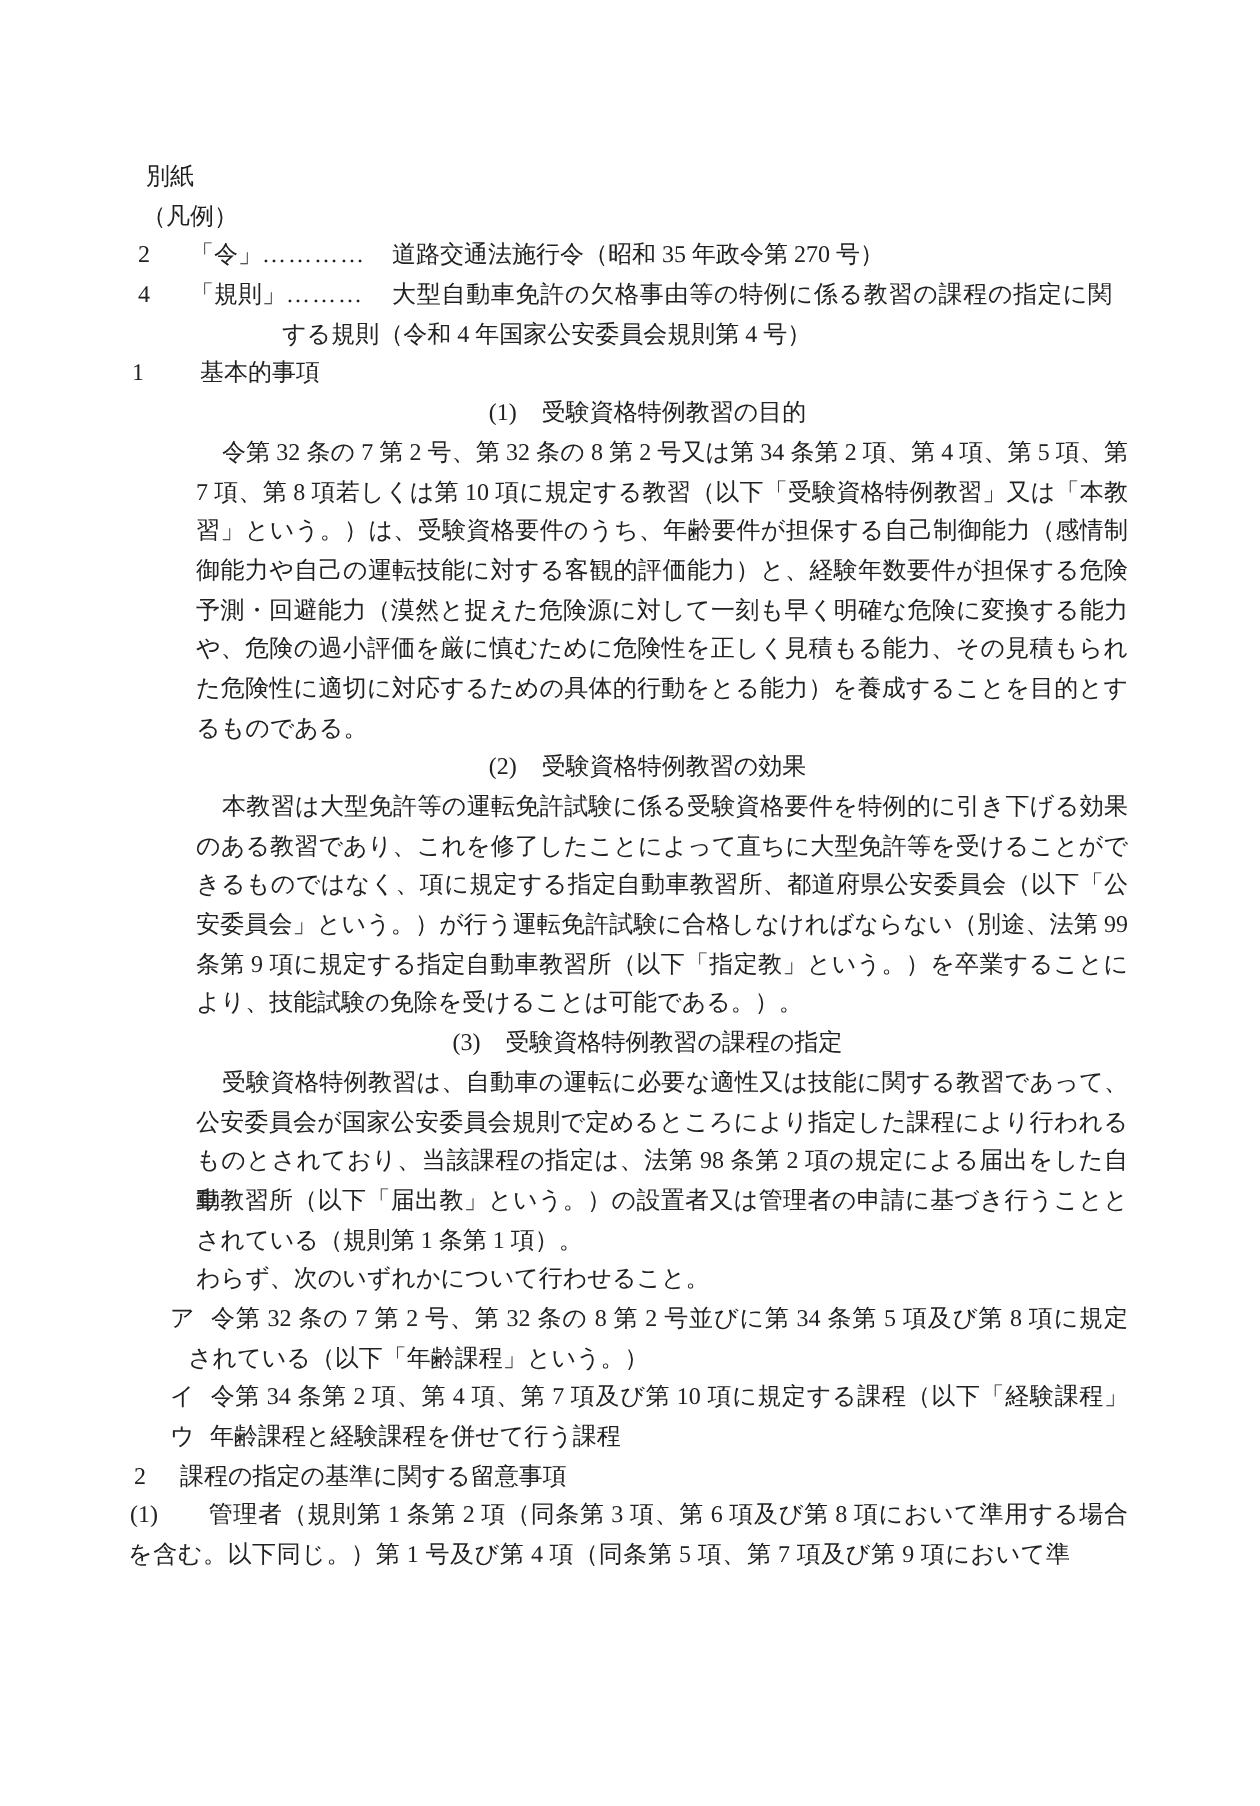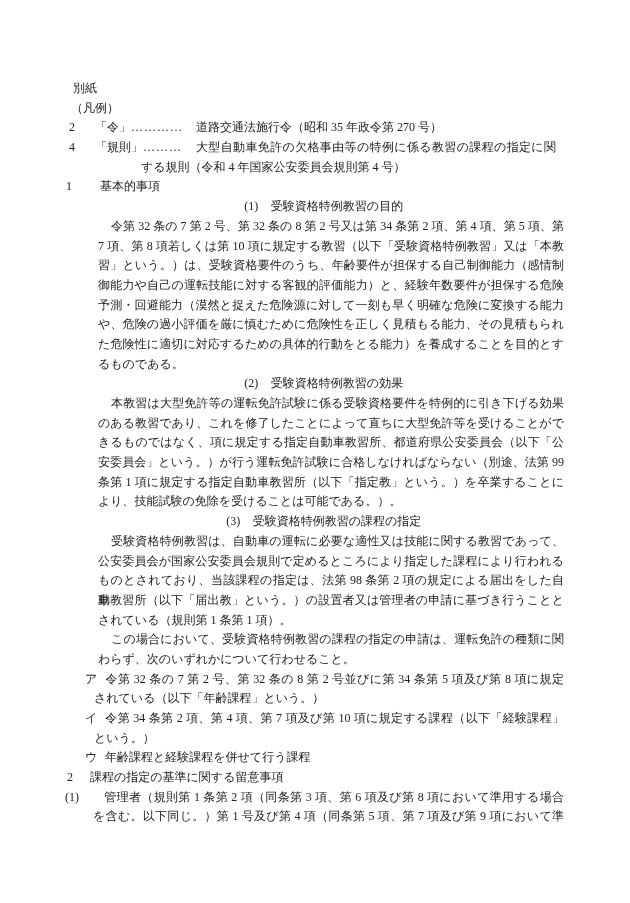--- a/index.html
+++ b/index.html
@@ -28,21 +28,21 @@
   .sech2    { margin-left:3px; }
   .secnum2  { display:inline-block; width:23px; }
   .subh     { margin-left:1px;text-align:center; }
   .sublab   { display:inline-block; width:39px; }
   .pfirst   { margin-left:47px; width:453px; }
   .pcont    { margin-left:34px; width:466px; }
   .kfirst   { margin-left:21px; width:479px; }
   .kmark    { display:inline-block; width:20px; }
   .kcont    { margin-left:30px; }
   .s2l1     { margin-left:1px; width:499px; }
-  .s2l2     { margin-left:29px; width:471px; }
+  .s2l2     { width:471px; }
 </style>
 </head>
 <body>
 
 <div class="page">
 
   <div class="l attach">別紙</div>
 
   <div class="l legendh">（凡例）</div>
 
@@ -70,42 +70,40 @@
   <div class="l pcont just">た危険性に適切に対応するための具体的行動をとる能力）を養成することを目的とす</div>
   <div class="l pcont">るものである。</div>
 
   <div class="l subh">
     <span class="sublab">(2)</span><span>受験資格特例教習の効果</span>
   </div>
   <div class="l pfirst just">本教習は大型免許等の運転免許試験に係る受験資格要件を特例的に引き下げる効果</div>
   <div class="l pcont just">のある教習であり、これを修了したことによって直ちに大型免許等を受けることがで</div>
   <div class="l pcont just">きるものではなく、項に規定する指定自動車教習所、都道府県公安委員会（以下「公</div>
   <div class="l pcont just">安委員会」という。）が行う運転免許試験に合格しなければならない（別途、法第 99</div>
-  <div class="l pcont just">条第 1 項に規定する指定自動車教習所（以下「指定教」という。）を卒業することに</div>
+  <div class="l pcont just">条第 9 項に規定する指定自動車教習所（以下「指定教」という。）を卒業することに</div>
   <div class="l pcont">より、技能試験の免除を受けることは可能である。）。</div>
 
   <div class="l subh">
     <span class="sublab">(3)</span><span>受験資格特例教習の課程の指定</span>
   </div>
   <div class="l pfirst just">受験資格特例教習は、自動車の運転に必要な適性又は技能に関する教習であって、</div>
   <div class="l pcont just">公安委員会が国家公安委員会規則で定めるところにより指定した課程により行われる</div>
   <div class="l pcont just">ものとされており、当該課程の指定は、法第 98 条第 2 項の規定による届出をした自動</div>
   <div class="l pcont just">車教習所（以下「届出教」という。）の設置者又は管理者の申請に基づき行うことと</div>
   <div class="l pcont">されている（規則第 1 条第 1 項）。</div>
-  <div class="l pfirst just">この場合において、受験資格特例教習の課程の指定の申請は、運転免許の種類に関</div>
   <div class="l pcont">わらず、次のいずれかについて行わせること。</div>
 
   <div class="l kfirst just">
     <span class="kmark">ア</span><span>令第 32 条の 7 第 2 号、第 32 条の 8 第 2 号並びに第 34 条第 5 項及び第 8 項に規定</span>
   </div>
   <div class="l kcont">されている（以下「年齢課程」という。）</div>
   <div class="l kfirst just">
     <span class="kmark">イ</span><span>令第 34 条第 2 項、第 4 項、第 7 項及び第 10 項に規定する課程（以下「経験課程」</span>
   </div>
-  <div class="l kcont">という。）</div>
   <div class="l kfirst">
     <span class="kmark">ウ</span><span>年齢課程と経験課程を併せて行う課程</span>
   </div>
 
   <div class="l sech2">
     <span class="secnum2">2</span><span>課程の指定の基準に関する留意事項</span>
   </div>
 
   <div class="l s2l1 just">
     <span class="sublab">(1)</span><span>管理者（規則第 1 条第 2 項（同条第 3 項、第 6 項及び第 8 項において準用する場合</span>

